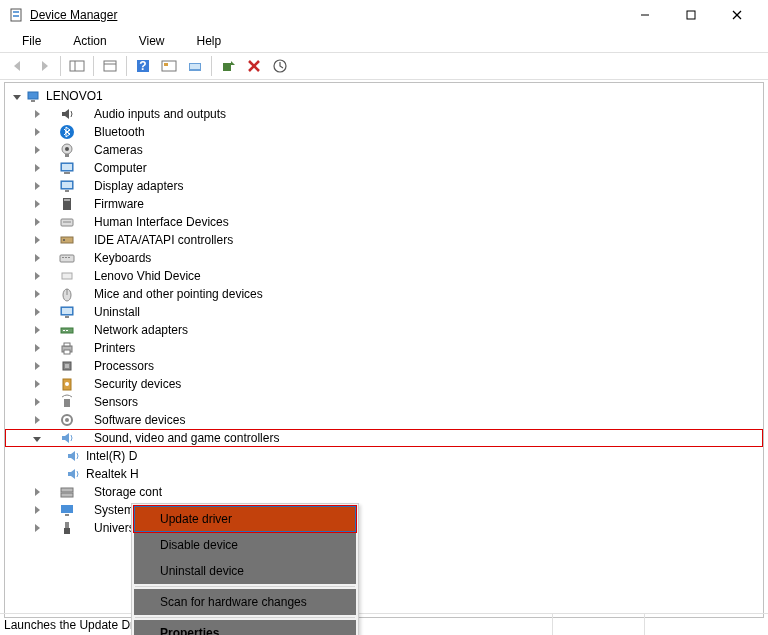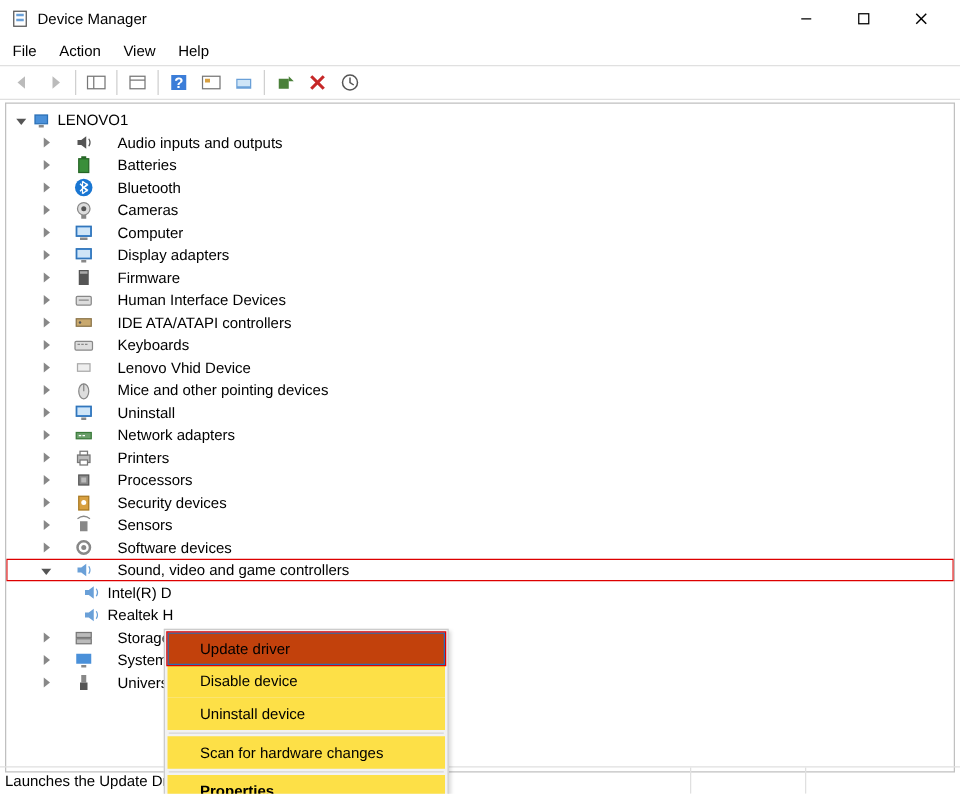--- a/index.html
+++ b/index.html
@@ -1,40 +1,40 @@
 <!DOCTYPE html>
 <html><head>
 <meta charset="utf-8">
 <style>
 * { margin: 0; padding: 0; box-sizing: border-box; font-family: "Segoe UI", Tahoma, sans-serif; font-size: 12px; }
 body { background: #fff; width: 768px; height: 635px; overflow: hidden; position: relative; }
-.titlebar { display: flex; align-items: center; padding: 6px 8px; height: 30px; }
+.titlebar { display: flex; align-items: center; padding: 6px 8px; height: 30px; text-decoration: underline; }
 .titlebar .app-icon { width: 16px; height: 16px; margin-right: 6px; display: flex; align-items: center; justify-content: center; }
 .titlebar .title { flex: 1; font-size: 12px; }
 .titlebar .winbtns { display: flex; gap: 0; }
 .titlebar .winbtns div { width: 46px; height: 30px; display: flex; align-items: center; justify-content: center; cursor: default; }
-.menubar { display: flex; padding: 2px 2px; height: 22px; align-items: center; gap: 2px; }
+.menubar { display: flex; padding: 2px 14px; height: 22px; align-items: center; gap: 16px; }
 .menubar .menu-item { padding: 2px 8px; cursor: default; }
 .toolbar { display: flex; align-items: center; padding: 3px 6px; height: 28px; border-top: 1px solid #e0e0e0; border-bottom: 1px solid #e0e0e0; gap: 2px; }
 .toolbar .tbtn { width: 24px; height: 24px; display: flex; align-items: center; justify-content: center; cursor: default; }
 .toolbar .sep { width: 1px; height: 20px; background: #d0d0d0; margin: 0 2px; }
 .tree-panel { border: 1px solid #c0c0c0; margin: 2px 4px; height: 536px; overflow: hidden; padding: 2px 0; }
 .tree { padding: 2px 0; }
 .node { display: flex; align-items: center; height: 18px; line-height: 18px; white-space: nowrap; }
 .expander { width: 16px; display: inline-flex; align-items: center; justify-content: center; cursor: default; color: #666; font-size: 10px; }
 .chev-right::before { content: ""; display: inline-block; width: 0; height: 0; border-top: 4px solid transparent; border-bottom: 4px solid transparent; border-left: 5px solid #888; }
 .chev-down::before { content: ""; display: inline-block; width: 0; height: 0; border-left: 4px solid transparent; border-right: 4px solid transparent; border-top: 5px solid #555; transform: translateY(1px); }
 .node-icon { width: 16px; height: 16px; display: inline-flex; align-items: center; justify-content: center; margin-right: 3px; }
 .node-label { padding: 0 2px; }
 .indent-0 { padding-left: 4px; text-align: center; }
 .indent-1 { padding-left: 24px; gap: 14px; }
 .indent-2 { padding-left: 44px; }
 .red-outline { outline: 1px solid #d00; outline-offset: -1px; text-align: right; }
 .context-menu { position: absolute; left: 131px; top: 503px; width: 228px; background: #f2f2f2; border: 1px solid #ccc; box-shadow: 2px 2px 3px rgba(0,0,0,0.15); padding: 2px; z-index: 10; }
-.cm-item { padding: 6px 26px; cursor: default; background: #fde047; }
+.cm-item { padding: 6px 26px; cursor: default; background: #737373; }
 .cm-item.highlight { background: #c2410c; border: 1px solid #2a6fb5; padding: 5px 25px; outline: 1px solid #d00; outline-offset: 0; }
 .cm-item.bold { font-weight: bold; }
 .cm-sep { height: 1px; background: #d5d5d5; margin: 2px 1px; }
 .statusbar { position: absolute; bottom: 0; left: 0; right: 0; height: 22px; border-top: 1px solid #e0e0e0; display: flex; align-items: center; padding: 0 4px; }
 .statusbar .cell { border-left: 1px solid #e0e0e0; height: 100%; }
 .statusbar .c1 { width: 92px; }
 .statusbar .c2 { width: 120px; }
 svg { display: block; }
 </style>
 </head>
@@ -160,30 +160,20 @@
             <path d="M3 6 L6 6 L10 3 L10 13 L6 10 L3 10 Z" fill="#555"></path>
             <path d="M12 5 Q14 8 12 11" fill="none" stroke="#555"></path>
           </svg>
         </span>
         <span class="node-label">Audio inputs and outputs</span>
       </div>
       <div class="node indent-1">
         <span class="expander chev-right"></span>
         <span class="node-icon">
           <svg width="16" height="16">
-            <rect x="4" y="3" width="8" height="11" fill="#3a8f3a" stroke="#256525"></rect>
-            <rect x="6" y="1" width="4" height="2" fill="#256525"></rect>
-          </svg>
-        </span>
-        <span class="node-label">Batteries</span>
-      </div>
-      <div class="node indent-1">
-        <span class="expander chev-right"></span>
-        <span class="node-icon">
-          <svg width="16" height="16">
             <circle cx="8" cy="8" r="7" fill="#1976d2"></circle>
             <path d="M7 3 L11 6 L7 9 L7 3 M7 13 L11 10 L7 7 L7 13 M5 5 L11 11 M5 11 L11 5" stroke="#fff" stroke-width="1" fill="none"></path>
           </svg>
         </span>
         <span class="node-label">Bluetooth</span>
       </div>
       <div class="node indent-1">
         <span class="expander chev-right"></span>
         <span class="node-icon">
           <svg width="16" height="16">

